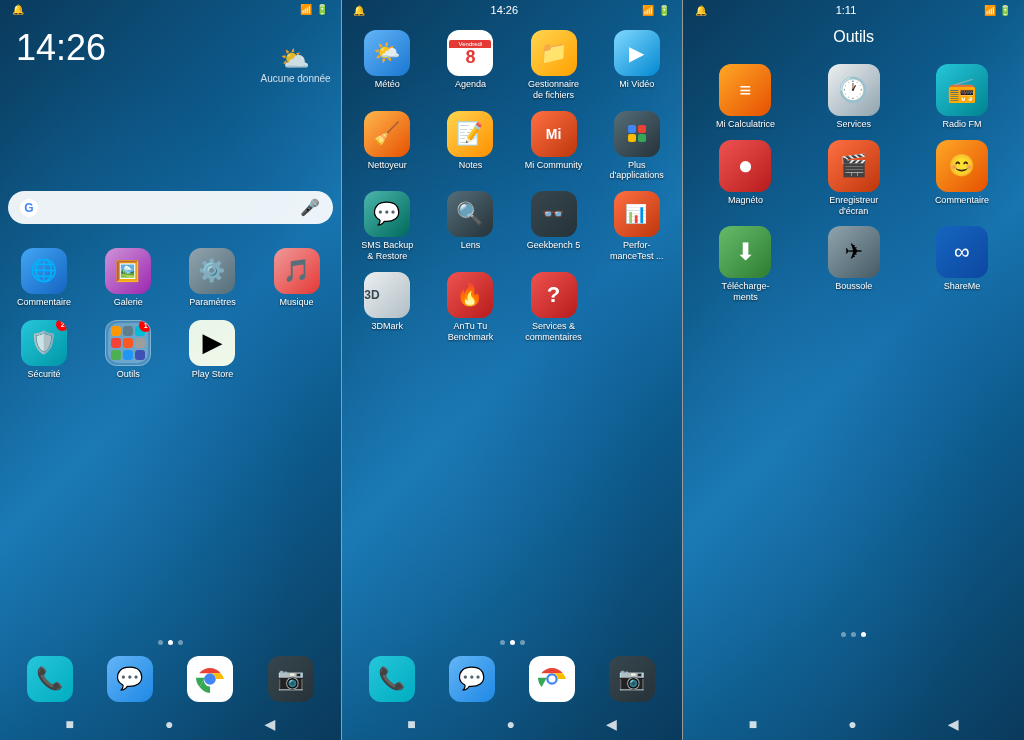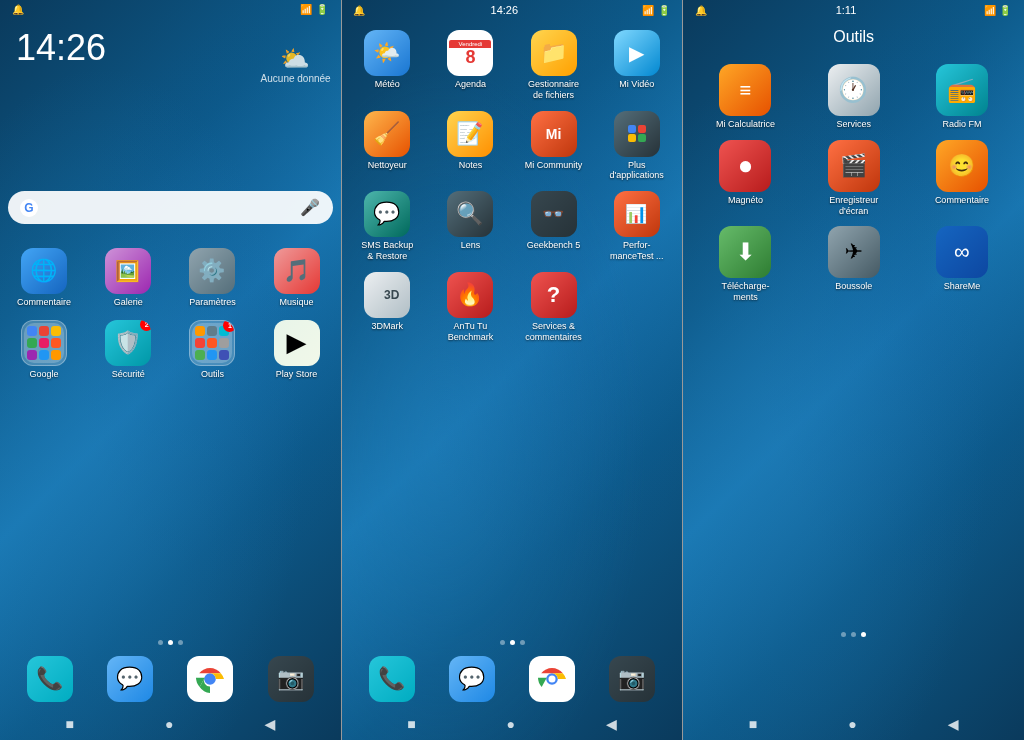--- a/index.html
+++ b/index.html
@@ -318,36 +318,20 @@
       <div class="app-item">
         <div class="app-icon" style="background:linear-gradient(135deg,#ef9a9a,#e53935);">
           <span style="color:white;font-size:22px;">🎵</span>
         </div>
         <span class="app-label">Musique</span>
       </div>
     </div>
 
     <div class="app-grid" style="margin-top:4px;">
 
-      <div class="app-item">
-        <div class="app-icon ic-folder" style="background:rgba(255,255,255,0.22);border:1px solid rgba(255,255,255,0.3);">
-          <div class="folder-grid">
-            <div class="folder-mini-icon" style="background:#4285f4;"></div>
-            <div class="folder-mini-icon" style="background:#ea4335;"></div>
-            <div class="folder-mini-icon" style="background:#fbbc04;"></div>
-            <div class="folder-mini-icon" style="background:#34a853;"></div>
-            <div class="folder-mini-icon" style="background:#e91e63;"></div>
-            <div class="folder-mini-icon" style="background:#ff5722;"></div>
-            <div class="folder-mini-icon" style="background:#9c27b0;"></div>
-            <div class="folder-mini-icon" style="background:#2196f3;"></div>
-            <div class="folder-mini-icon" style="background:#ff9800;"></div>
-          </div>
-        </div>
-        <span class="app-label">Google</span>
-      </div>
 
       <div class="app-item">
         <div class="app-icon" style="background:linear-gradient(135deg,#26c6da,#0097a7);position:relative;">
           <span style="color:white;font-size:22px;">🛡️</span>
           <div class="badge">2</div>
         </div>
         <span class="app-label">Sécurité</span>
       </div>
 
       <div class="app-item">
@@ -523,21 +507,21 @@
         <span class="app-label">Geekbench 5</span>
       </div>
       <div class="app-item">
         <div class="app-icon" style="background:linear-gradient(135deg,#ff7043,#bf360c);">
           <span style="font-size:18px;">📊</span>
         </div>
         <span class="app-label">Perfor-manceTest ...</span>
       </div>
 
       <div class="app-item">
-        <div class="app-icon" style="background:linear-gradient(135deg,#eceff1,#b0bec5);display:flex;align-items:center;justify-content:center;padding-left:9px;">
+        <div class="app-icon" style="background:linear-gradient(135deg,#eceff1,#b0bec5);display:flex;align-items:center;justify-content:flex-start;">
           <span style="color:#37474f;font-size:12px;font-weight:bold;">3D</span>
         </div>
         <span class="app-label">3DMark</span>
       </div>
       <div class="app-item">
         <div class="app-icon" style="background:linear-gradient(135deg,#ef5350,#b71c1c);">
           <span style="font-size:22px;">🔥</span>
         </div>
         <span class="app-label">AnTu Tu Benchmark</span>
       </div>

